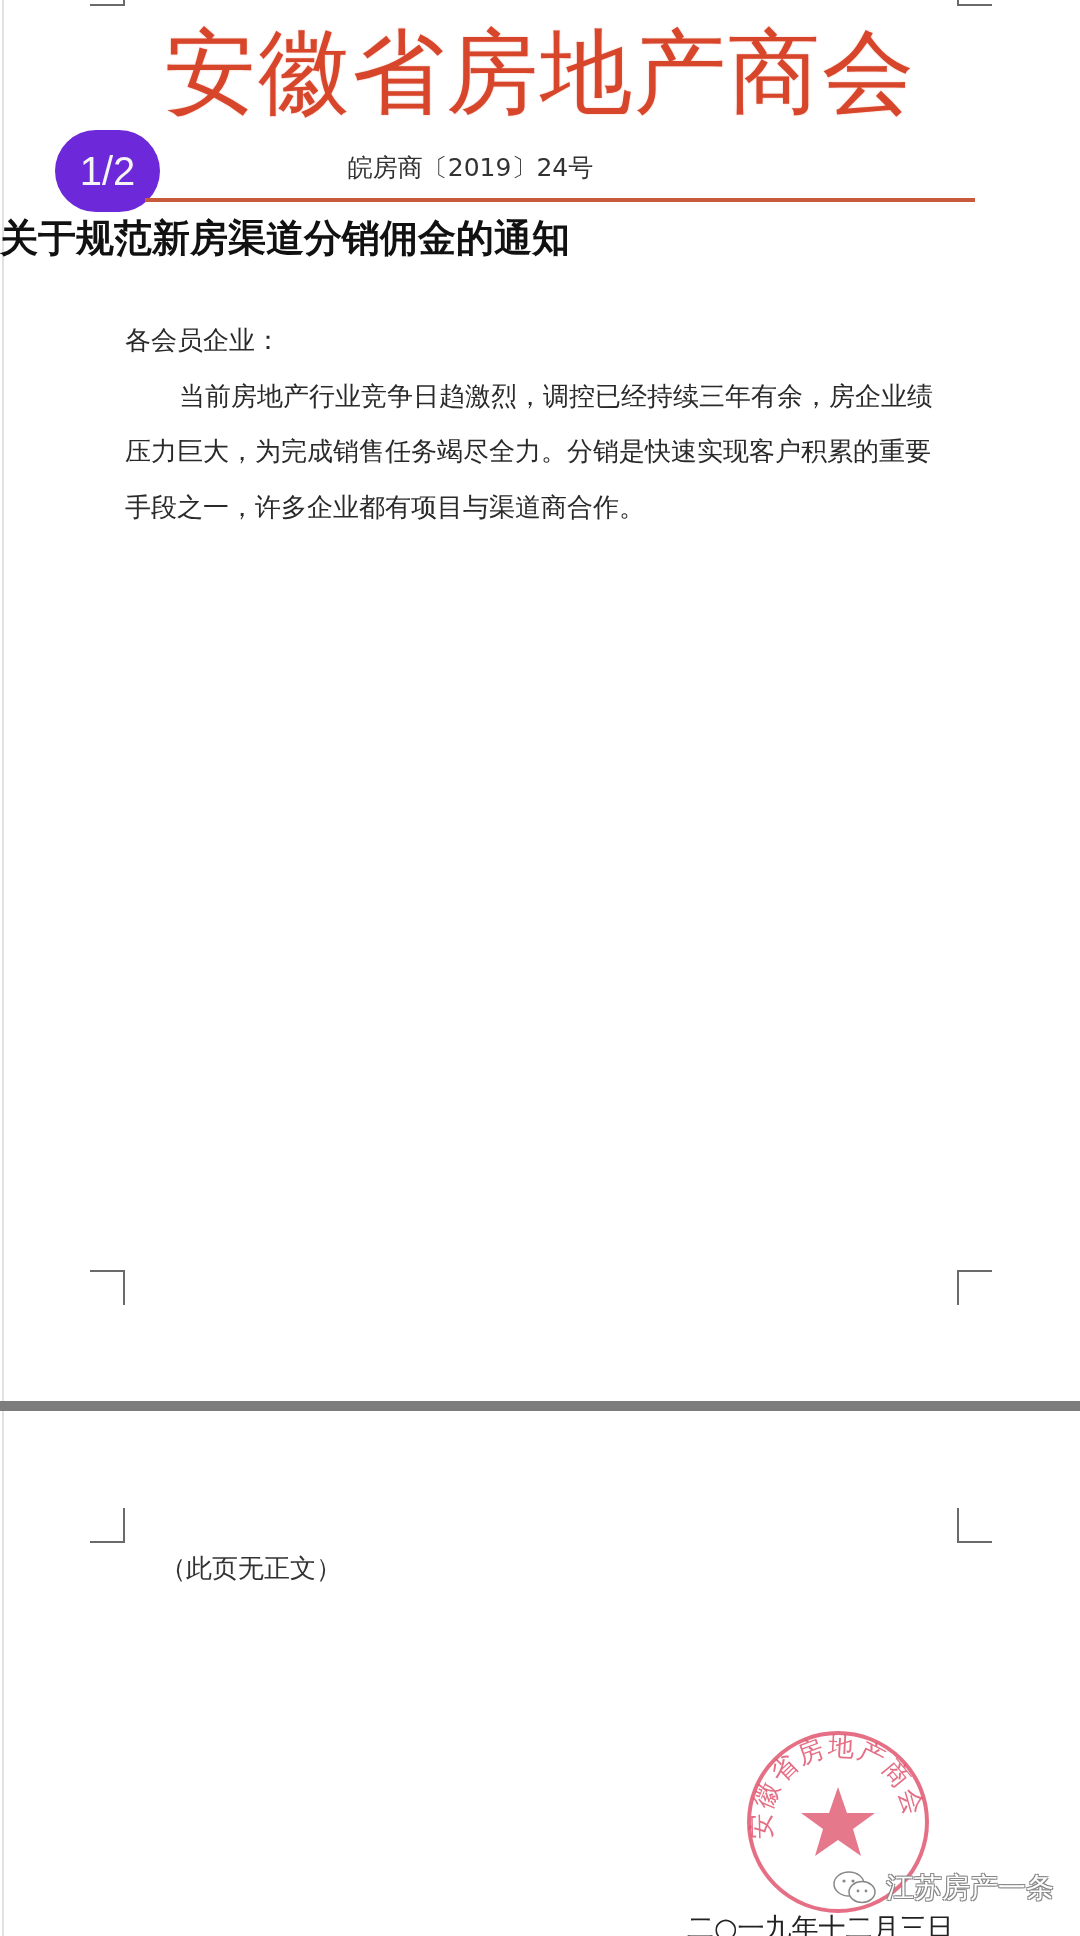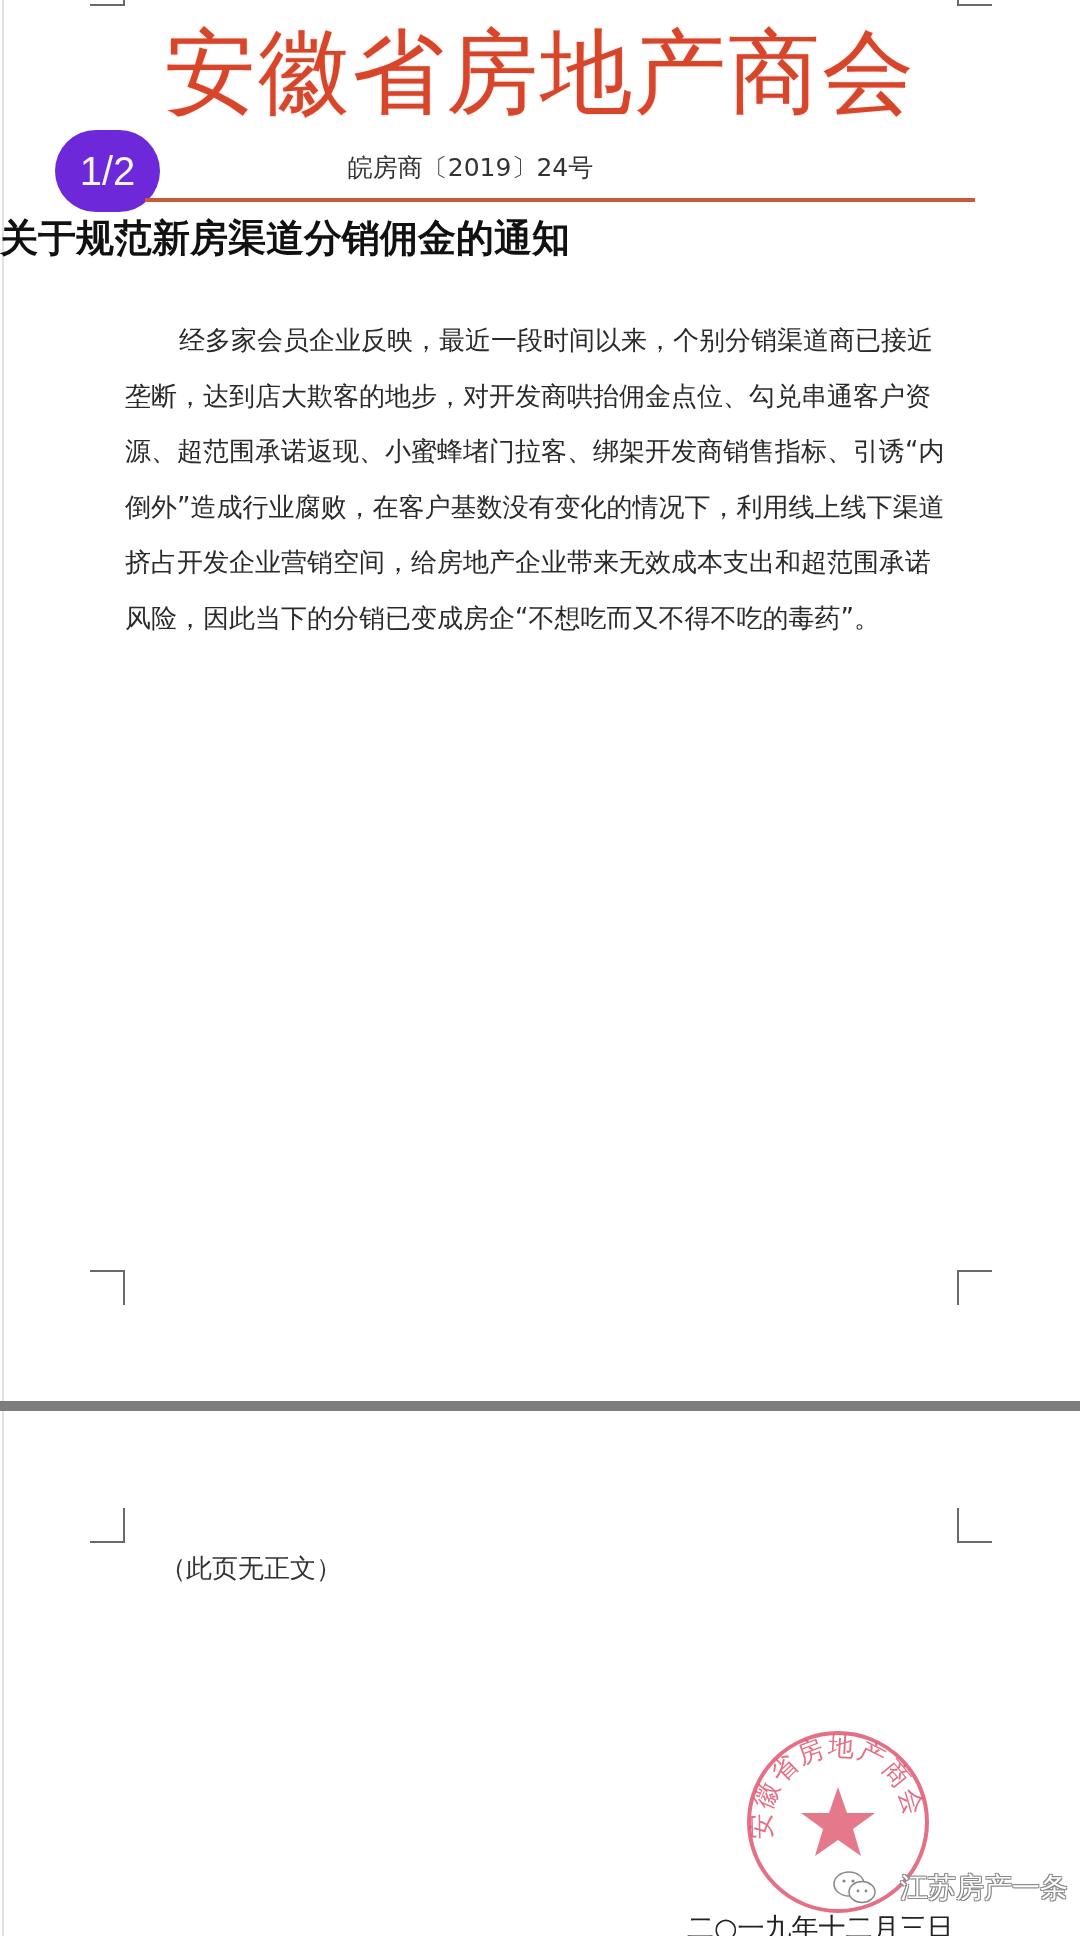--- a/index.html
+++ b/index.html
@@ -54,42 +54,43 @@
     position: absolute; left: 745px; top: 1729px; width: 186px; height: 186px;
   }
   .date-line {
     position: absolute; left: 687px; top: 1910px; font-size: 27px; line-height: 36px; color: #222;
     letter-spacing: 0px;
   }
   .watermark {
     position: absolute; left: 832px; top: 1868px; height: 40px; display: flex; align-items: center;
   }
   .watermark .wm-text {
-    font-size: 28px; color: #ffffff; margin-left: 22px;
+    font-size: 28px; color: #ffffff; margin-left: 8px;
     text-shadow: -1px -1px 0 #888, 1px -1px 0 #888, -1px 1px 0 #888, 1px 1px 0 #888;
   }
 </style>
 </head>
 <body>
 
 <div class="edge-line"></div>
 
 <div class="corner c-tl-top"></div>
 <div class="corner c-tr-top"></div>
 
 <div class="org-title">安徽省房地产商会</div>
 
 <div class="page-badge">1/2</div>
 
 <div class="doc-number">皖房商〔2019〕24号</div>
 <div class="red-rule"></div>
 <div class="notice-title">关于规范新房渠道分销佣金的通知</div>
 
 <div class="body">
-  <p class="indent">经多家会员企业反映，最近一段时间以来，个别分销渠道商已接近垄断，达到店大欺客的地步，对开发商哄抬佣金点位、勾兑串通客户资源、超范围承诺返现、小蜜蜂堵门拉客、绑架开发商销售指标、引诱“内倒外”造成行业腐败，在客户基数没有变化的情况下，利用线上线下渠道挤占开发企业营销空间，给房地产企业带来无效成本支出和超范围承诺风险，因此当下的分销已变成房企“不想吃而又不得不吃的毒药”。</p>
+  <p>各会员企业：</p>
+  <p class="indent">当前房地产行业竞争日趋激烈，调控已经持续三年有余，房企业绩压力巨大，为完成销售任务竭尽全力。分销是快速实现客户积累的重要手段之一，许多企业都有项目与渠道商合作。</p>
 </div>
 
 <div class="corner c-bl-p1"></div>
 <div class="corner c-br-p1"></div>
 
 <div class="page-sep"></div>
 
 <div class="corner c-tl-p2"></div>
 <div class="corner c-tr-p2"></div>
 

